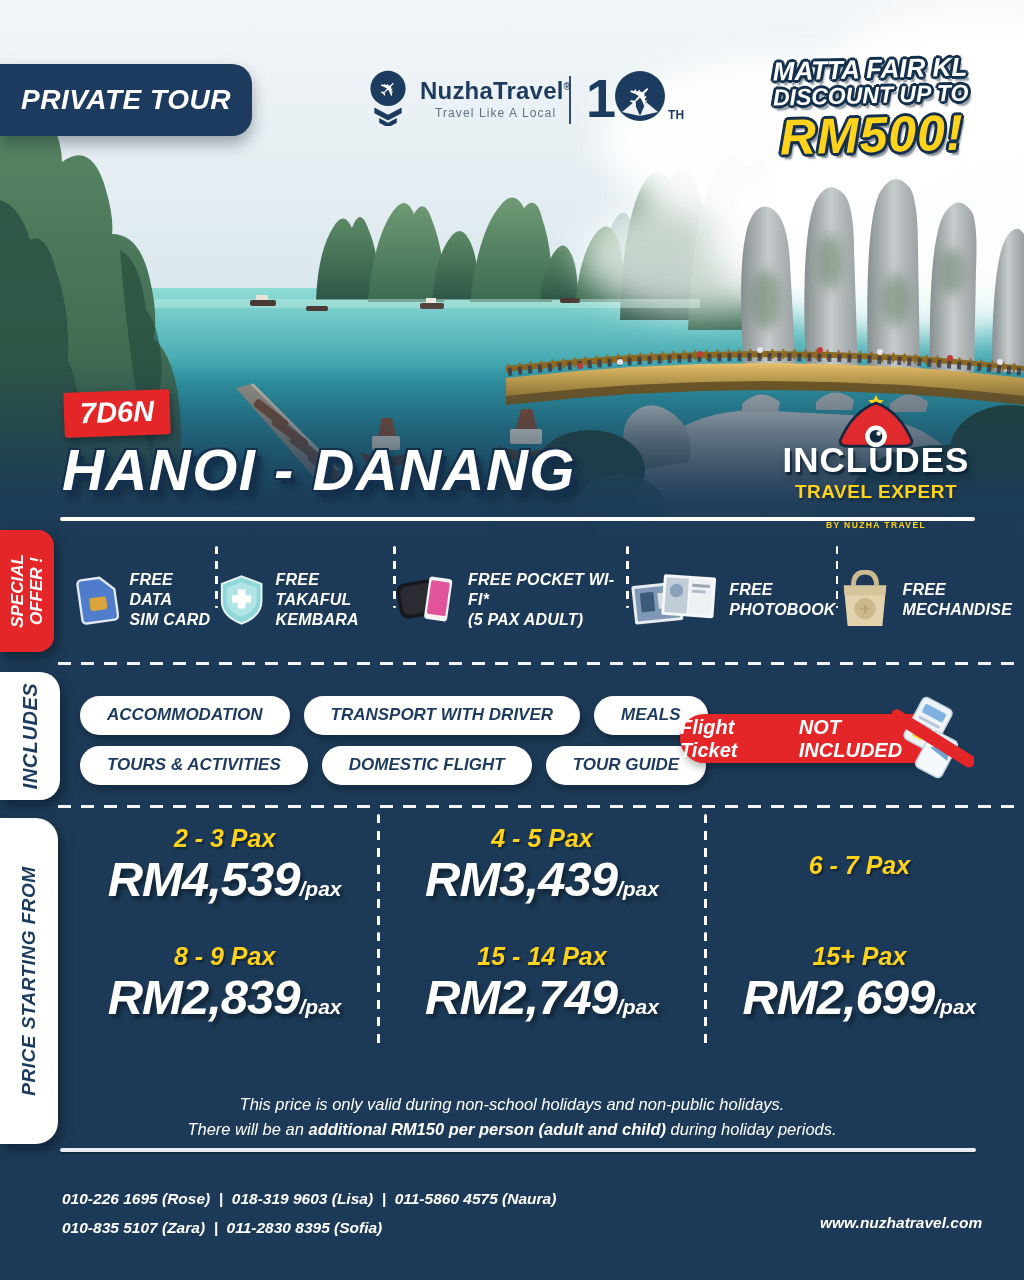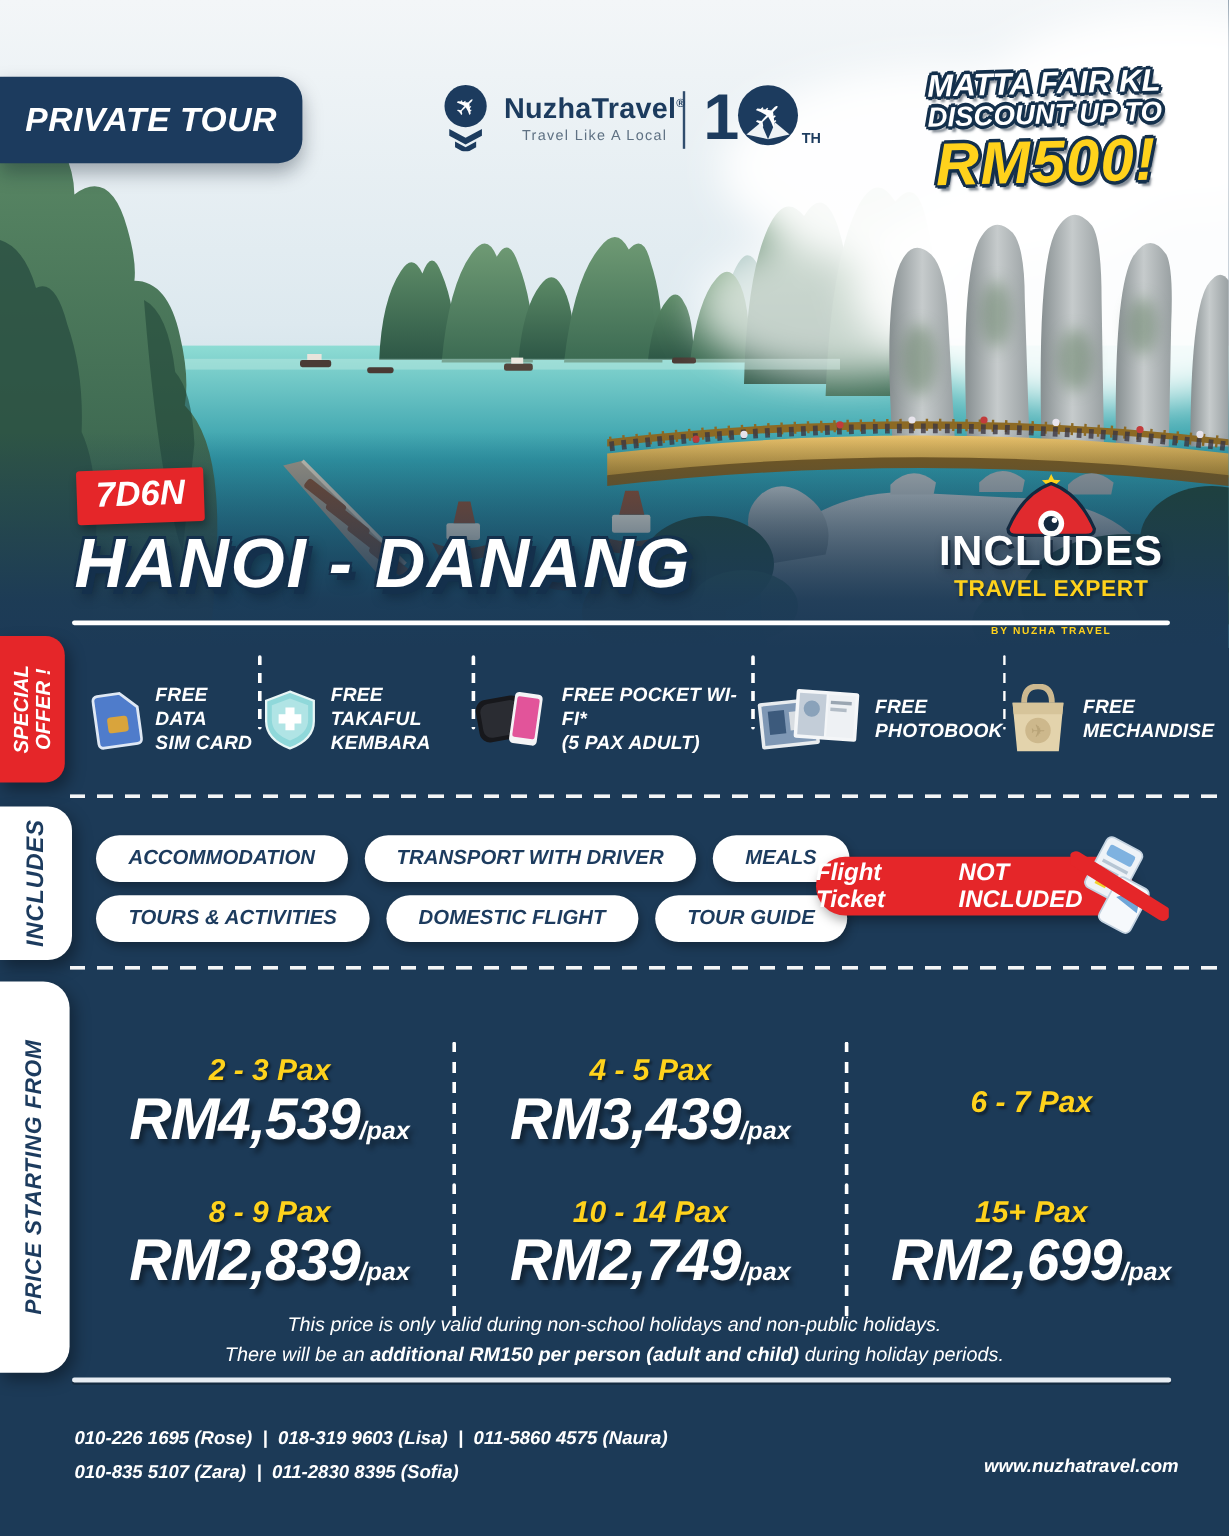--- a/index.html
+++ b/index.html
@@ -83,21 +83,21 @@
     display:flex;align-items:center;justify-content:center;color:#fff;font-style:italic;font-size:20px;
     box-shadow:2px 4px 10px rgba(0,0,0,.35);margin-left:28px;}
   .not-included .pre{font-weight:700;margin-right:6px;}
   .not-included .emp{font-weight:900;}
   .ticket{position:absolute;top:696px;left:892px;}
 
   
   .price-tab{position:absolute;top:818px;left:0;width:58px;height:326px;background:#fff;
     border-radius:0 22px 22px 0;box-shadow:4px 6px 12px rgba(0,0,0,.35);}
   .price-tab .rot{width:320px;font-size:19px;font-weight:900;font-style:italic;color:var(--navy);letter-spacing:.5px;}
-  .price-grid{position:absolute;top:868px;left:72px;width:940px;}
+  .price-grid{position:absolute;top:814px;left:72px;width:940px;}
   .price-row{display:grid;grid-template-columns:1fr 3px 1.06fr 3px 1fr;align-items:center;margin-bottom:6px;}
   .tier{text-align:center;padding:4px 0 14px;}
   .pax{color:var(--yellow);font-size:25px;font-weight:900;font-style:italic;text-shadow:2px 2px 2px rgba(0,0,0,.4);}
   .price{color:#fff;font-size:49px;font-weight:900;font-style:italic;letter-spacing:-1px;line-height:1.08;
     text-shadow:3px 4px 4px rgba(0,0,0,.4);white-space:nowrap;}
   .price .unit{font-size:21px;letter-spacing:0;}
   .vdash2{width:3px;height:112px;background:repeating-linear-gradient(180deg,#fff 0 9px,transparent 9px 17px);border-radius:2px;}
 
   .note{position:absolute;top:1092px;left:0;width:1024px;text-align:center;color:#fff;font-style:italic;
     font-size:16.5px;line-height:1.5;}
@@ -454,21 +454,21 @@
         <div class="pax">6 - 7 Pax</div>
       </div>
     </div>
     <div class="price-row">
       <div class="tier">
         <div class="pax">8 - 9 Pax</div>
         <div class="price"><span>RM2,839</span><span class="unit">/pax</span></div>
       </div>
       <div class="vdash2"></div>
       <div class="tier">
-        <div class="pax">10 - 14 Pax</div>
+        <div class="pax">15 - 14 Pax</div>
         <div class="price"><span>RM2,749</span><span class="unit">/pax</span></div>
       </div>
       <div class="vdash2"></div>
       <div class="tier">
         <div class="pax">15+ Pax</div>
         <div class="price"><span>RM2,699</span><span class="unit">/pax</span></div>
       </div>
     </div>
   </div>
 

